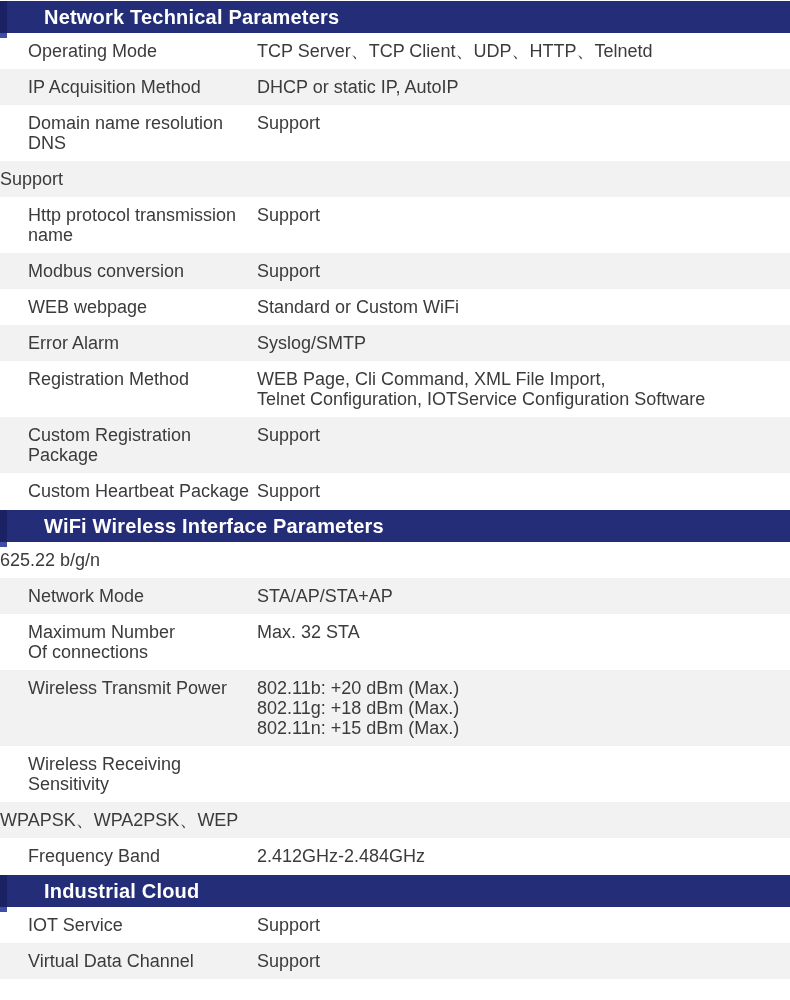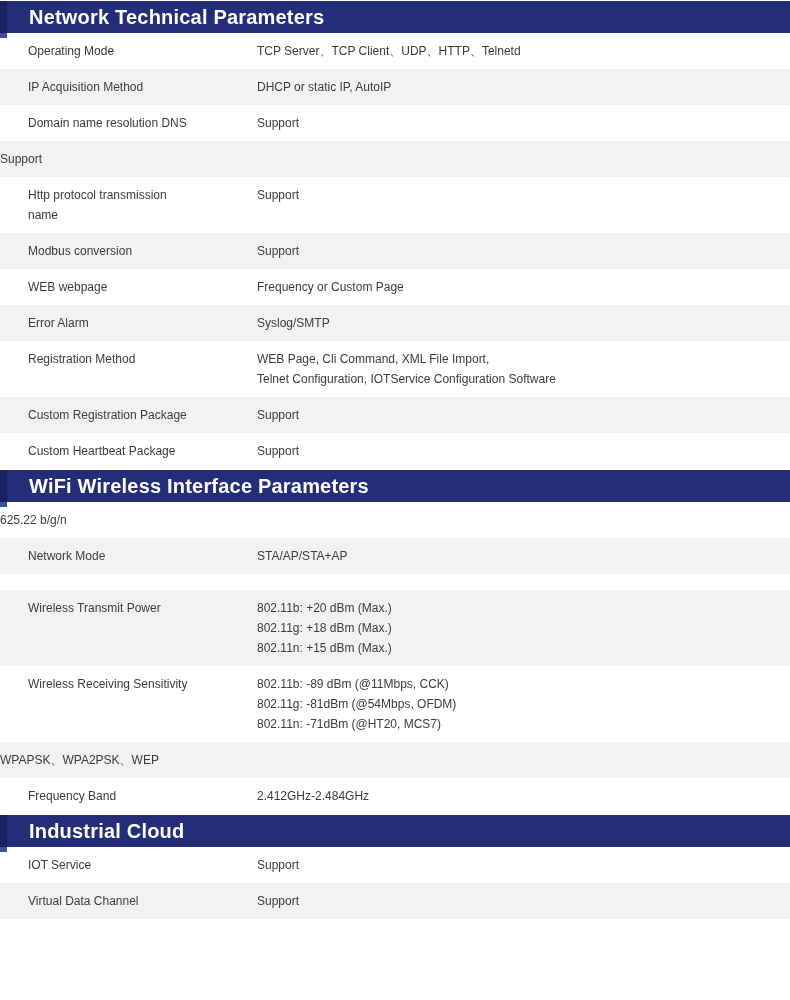--- a/index.html
+++ b/index.html
@@ -15,21 +15,21 @@
     overflow: hidden;
     background: #ffffff;
     margin: 0;
   }
   .section-header {
     position: relative;
     height: 32px;
     background: #242e78;
     display: flex;
     align-items: center;
-    padding-left: 29px;
+    padding-left: 44px;
     margin-top: 1px;
   }
   .section-header .accent-dark {
     position: absolute;
     left: 0; top: 0;
     width: 7px; height: 100%;
     background: #1a2263;
   }
   .section-header .accent-light {
     position: absolute;
@@ -42,21 +42,21 @@
     font-size: 20px;
     font-weight: 600;
     letter-spacing: 0.2px;
   }
   .rows { width: 100%; }
   .row {
     display: flex;
     align-items: flex-start;
     padding: 8px 0;
     line-height: 20px;
-    font-size: 12px;
+    font-size: 18px;
   }
   .row:nth-child(even) { background: #f2f2f2; }
   .row:nth-child(odd)  { background: #ffffff; }
   .cell.label {
     width: 257px;
     min-width: 257px;
     padding-left: 28px;
     white-space: pre-line;
   }
   .cell.value {
@@ -96,21 +96,21 @@
         <div class="cell label">Http protocol transmission
 name</div>
         <div class="cell value">Support</div>
       </div>
       <div class="row">
         <div class="cell label">Modbus conversion</div>
         <div class="cell value">Support</div>
       </div>
       <div class="row">
         <div class="cell label">WEB webpage</div>
-        <div class="cell value">Frequency or Custom Page</div>
+        <div class="cell value">Standard or Custom WiFi</div>
       </div>
       <div class="row">
         <div class="cell label">Error Alarm</div>
         <div class="cell value">Syslog/SMTP</div>
       </div>
       <div class="row">
         <div class="cell label">Registration Method</div>
         <div class="cell value">WEB Page, Cli Command, XML File Import,
 Telnet Configuration, IOTService Configuration Software</div>
       </div>
@@ -133,32 +133,32 @@
     </header>
     <div class="rows">
       <div class="row">
         <div class="cell value">625.22 b/g/n</div>
       </div>
       <div class="row">
         <div class="cell label">Network Mode</div>
         <div class="cell value">STA/AP/STA+AP</div>
       </div>
       <div class="row">
+        <div class="cell label">Maximum Number
+Of connections</div>
+        <div class="cell value">Max. 32 STA</div>
       </div>
       <div class="row">
         <div class="cell label">Wireless Transmit Power</div>
         <div class="cell value">802.11b: +20 dBm (Max.)
 802.11g: +18 dBm (Max.)
 802.11n: +15 dBm (Max.)</div>
       </div>
       <div class="row">
         <div class="cell label">Wireless Receiving Sensitivity</div>
-        <div class="cell value">802.11b: -89 dBm (@11Mbps, CCK)
-802.11g: -81dBm (@54Mbps, OFDM)
-802.11n: -71dBm (@HT20, MCS7)</div>
       </div>
       <div class="row">
         <div class="cell value">WPAPSK、WPA2PSK、WEP</div>
       </div>
       <div class="row">
         <div class="cell label">Frequency Band</div>
         <div class="cell value">2.412GHz-2.484GHz</div>
       </div>
     </div>
   </section>

